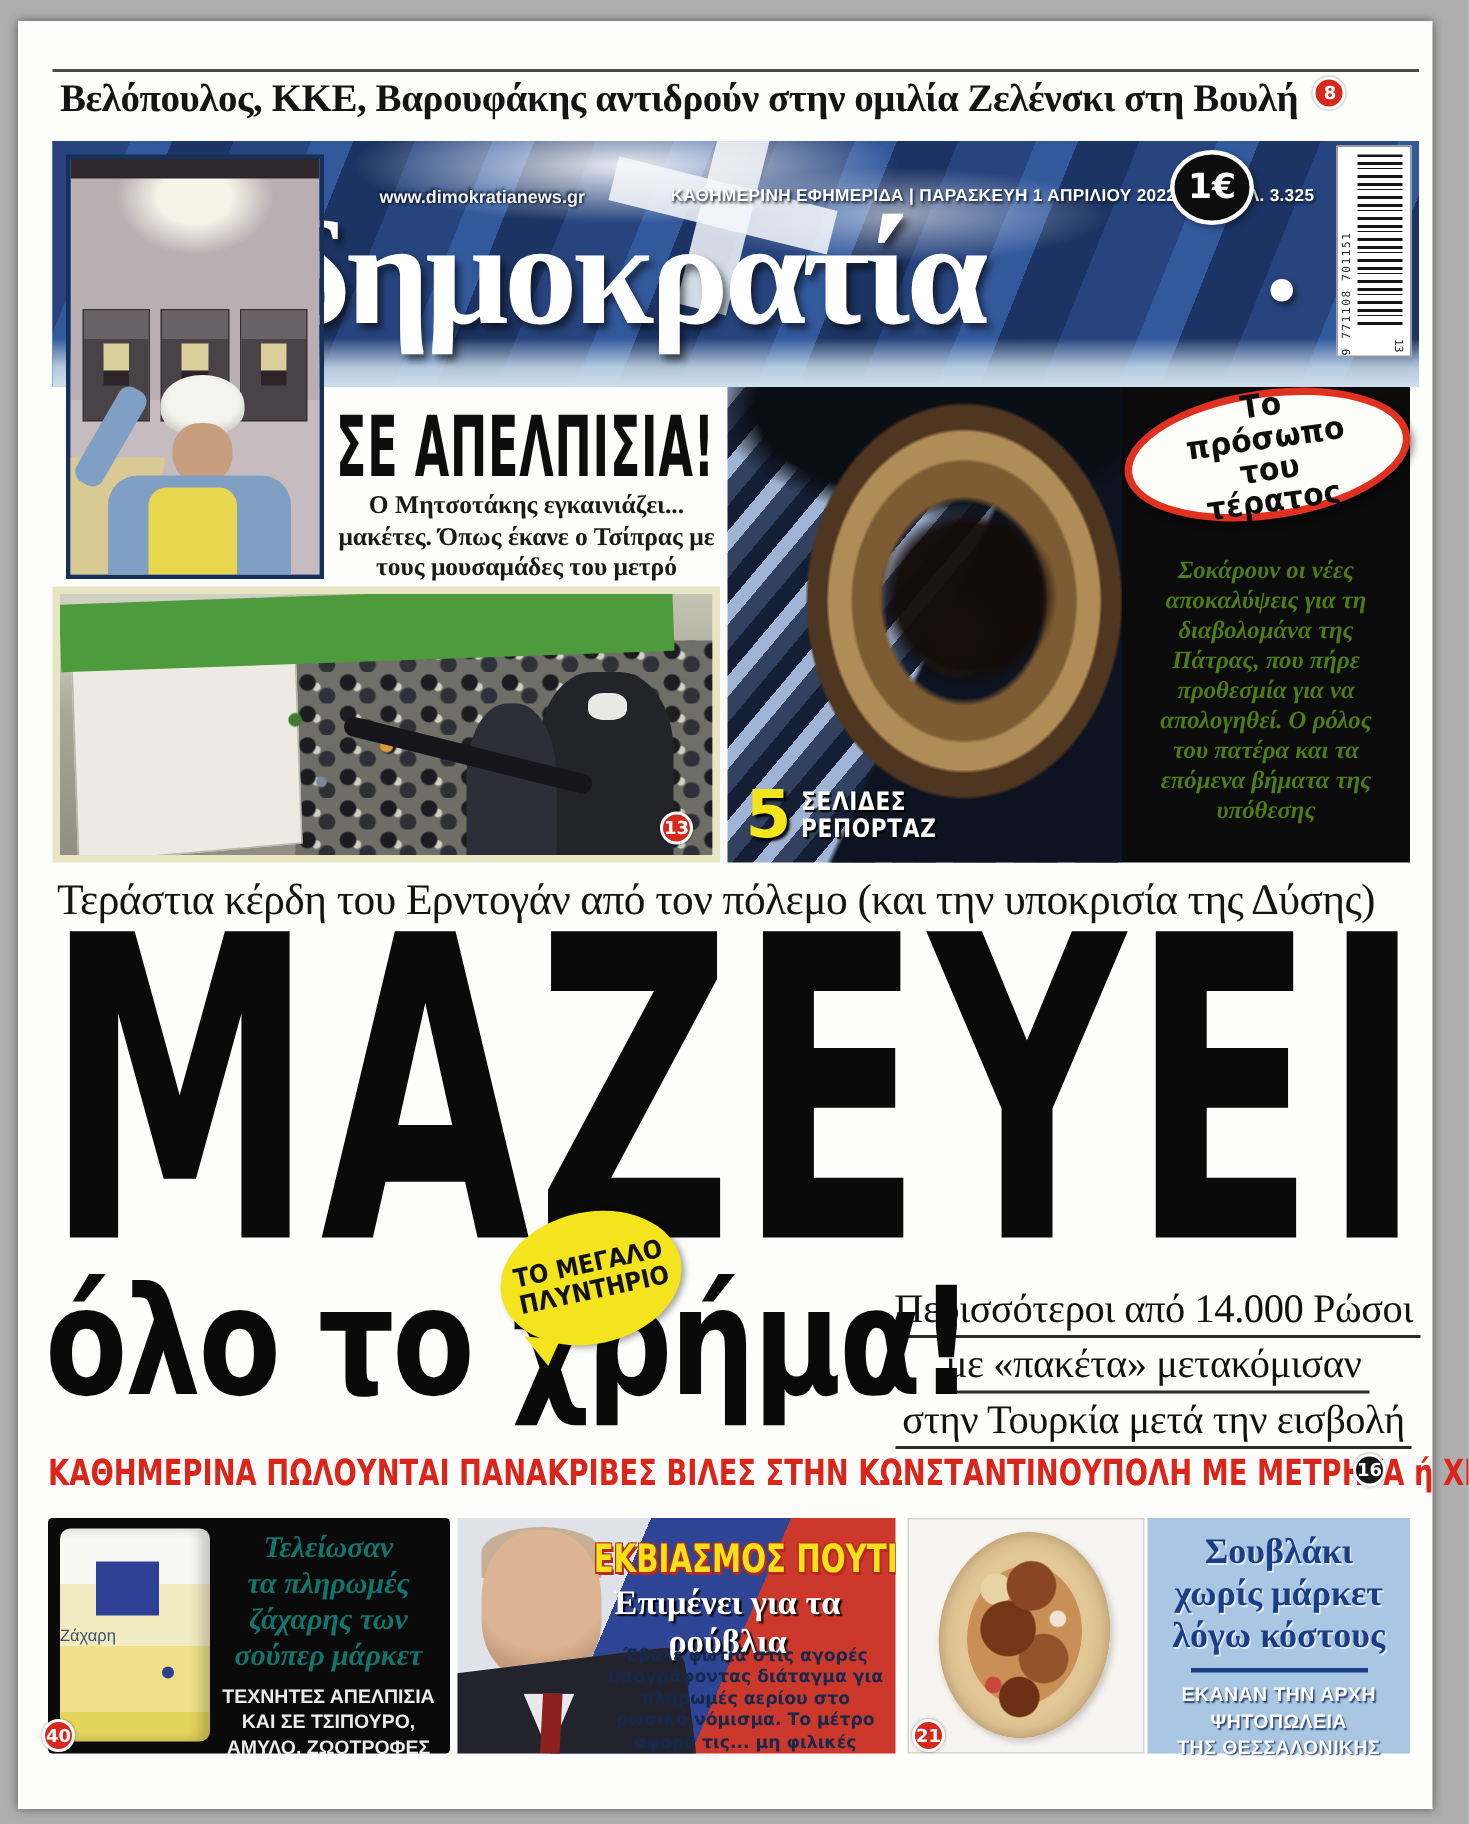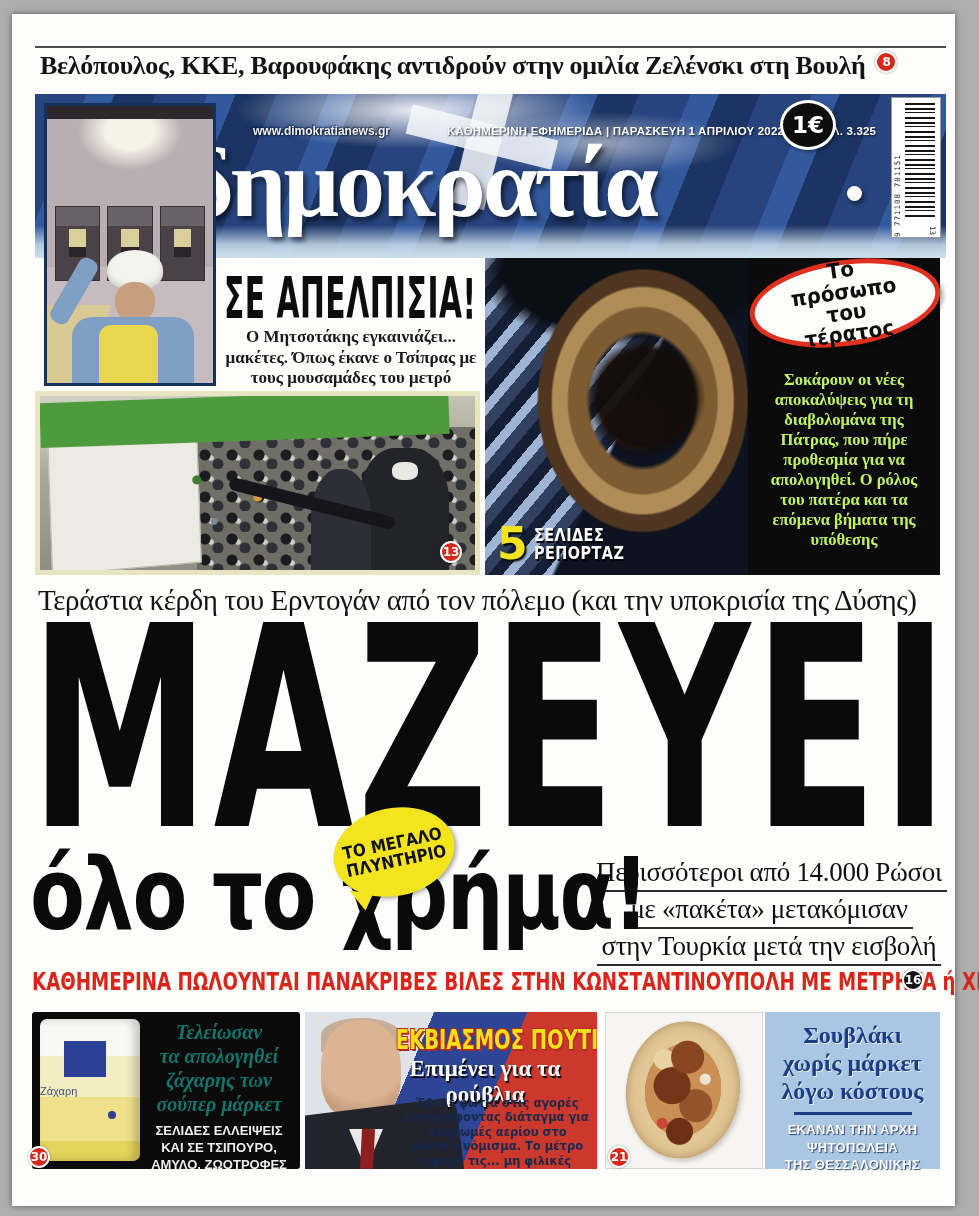--- a/index.html
+++ b/index.html
@@ -108,21 +108,21 @@
   #pages-badge{left:497px;top:524px;display:flex;align-items:flex-start;gap:6px;z-index:5;}
   #pages-count{font-family:"DejaVu Sans",sans-serif;font-weight:900;font-size:44px;line-height:.9;color:#f3e41e;
     text-shadow:2px 2px 2px #000;}
   .pages-words{display:flex;flex-direction:column;margin-top:3px;}
   .pages-words span{font-family:"DejaVu Sans",sans-serif;font-weight:900;font-size:17px;line-height:1.05;
     color:#fff;letter-spacing:.5px;transform:scaleX(.85);transform-origin:left;text-shadow:1.5px 1.5px 1px #000;}
 
   
   #panel-monster{left:748px;top:258px;width:192px;height:317px;background:#0b0b0b;box-sizing:border-box;
     padding:112px 12px 0;text-align:center;}
-  #monster-body{font-family:"Liberation Serif",serif;font-weight:bold;font-size:16.5px;line-height:1.21;color:#bef264;}
+  #monster-body{font-family:"Liberation Serif",serif;font-weight:bold;font-size:16.5px;line-height:1.21;color:#4d7c0f;font-style:italic;}
   #monster-badge{left:749px;top:260px;width:192px;height:86px;background:#fdfdfa;border:5px solid #e03020;
     border-radius:50%;box-sizing:border-box;transform:rotate(-8deg);display:flex;align-items:center;justify-content:center;
     z-index:6;box-shadow:2px 3px 5px rgba(0,0,0,.4);}
   #monster-badge span{font-family:"DejaVu Sans",sans-serif;font-weight:900;font-size:21px;line-height:1.02;
     color:#0d0d0d;text-align:center;width:140px;transform:scaleX(.95);}
 
   
   #kicker{left:38px;top:584px;width:908px;font-family:"Liberation Serif",serif;font-size:29px;color:#141414;
     white-space:nowrap;letter-spacing:-.4px;}
   #mazeyei{left:30px;top:620px;font-family:"DejaVu Sans",sans-serif;font-weight:bold;font-size:280px;
@@ -306,31 +306,31 @@
   <div class="abs pbadge black" id="red-strip-badge">16</div>
 
   <div class="abs" id="panel-sugar">
     <div id="sugar-bag">
       <div id="sugar-sq"></div>
       <div id="sugar-label">Ζάχαρη</div>
       <div id="sugar-dot"></div>
     </div>
     <div id="sugar-text">
       <div class="sugar-line">Τελείωσαν</div>
-      <div class="sugar-line">τα απολογηθεί</div>
+      <div class="sugar-line">τα πληρωμές</div>
       <div class="sugar-line">ζάχαρης των</div>
       <div class="sugar-line">σούπερ μάρκετ</div>
       <div id="sugar-subwrap">
-        <div class="sugar-sub">ΣΕΛΙΔΕΣ ΕΛΛΕΙΨΕΙΣ</div>
+        <div class="sugar-sub">ΤΕΧΝΗΤΕΣ ΑΠΕΛΠΙΣΙΑ</div>
         <div class="sugar-sub">ΚΑΙ ΣΕ ΤΣΙΠΟΥΡΟ,</div>
         <div class="sugar-sub">ΑΜΥΛΟ, ΖΩΟΤΡΟΦΕΣ</div>
       </div>
     </div>
   </div>
-  <div class="abs pbadge" id="sugar-badge">30</div>
+  <div class="abs pbadge" id="sugar-badge">40</div>
 
   <div class="abs" id="panel-putin">
     <div class="pu-hair"></div>
     <div class="pu-head"></div>
     <div class="pu-suit"></div>
     <div class="pu-shirt"></div>
     <div class="pu-tie"></div>
     <div id="putin-headline">ΕΚΒΙΑΣΜΟΣ ΠΟΥΤΙΝ!</div>
     <div id="putin-subhead">Επιμένει για τα ρούβλια</div>
     <div id="putin-body">

